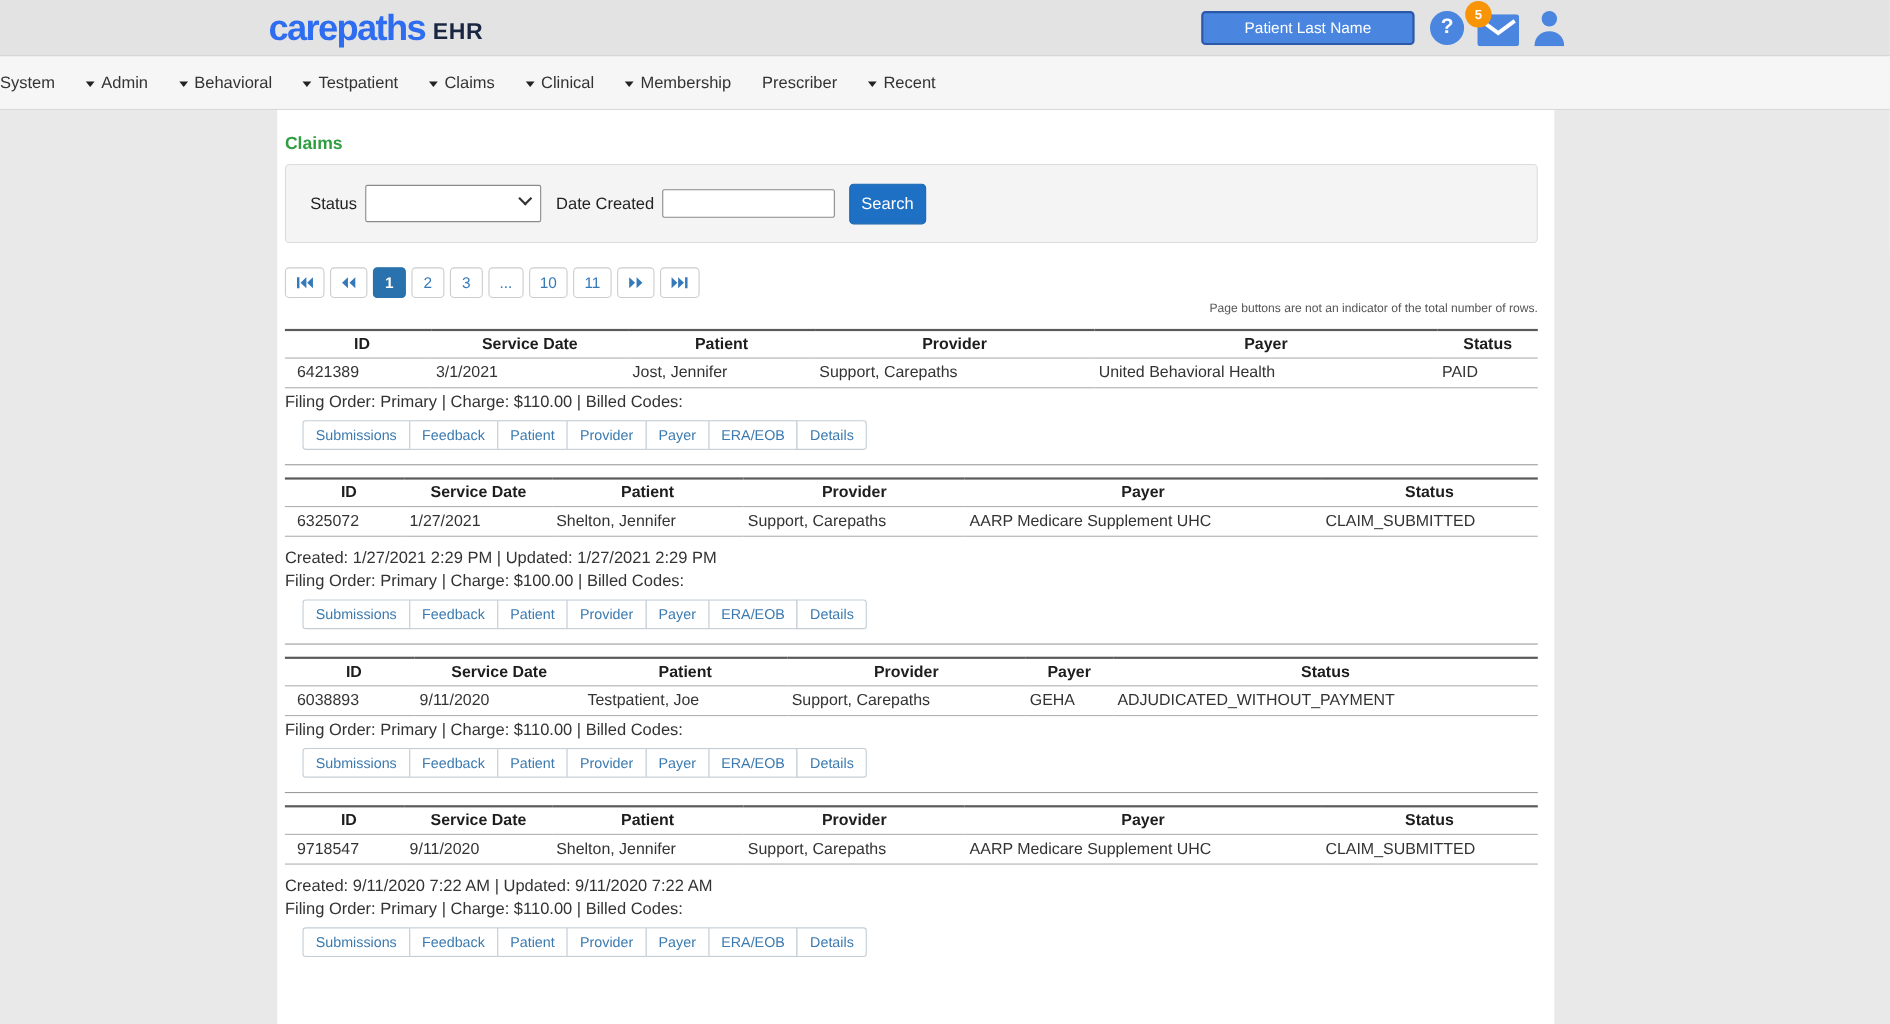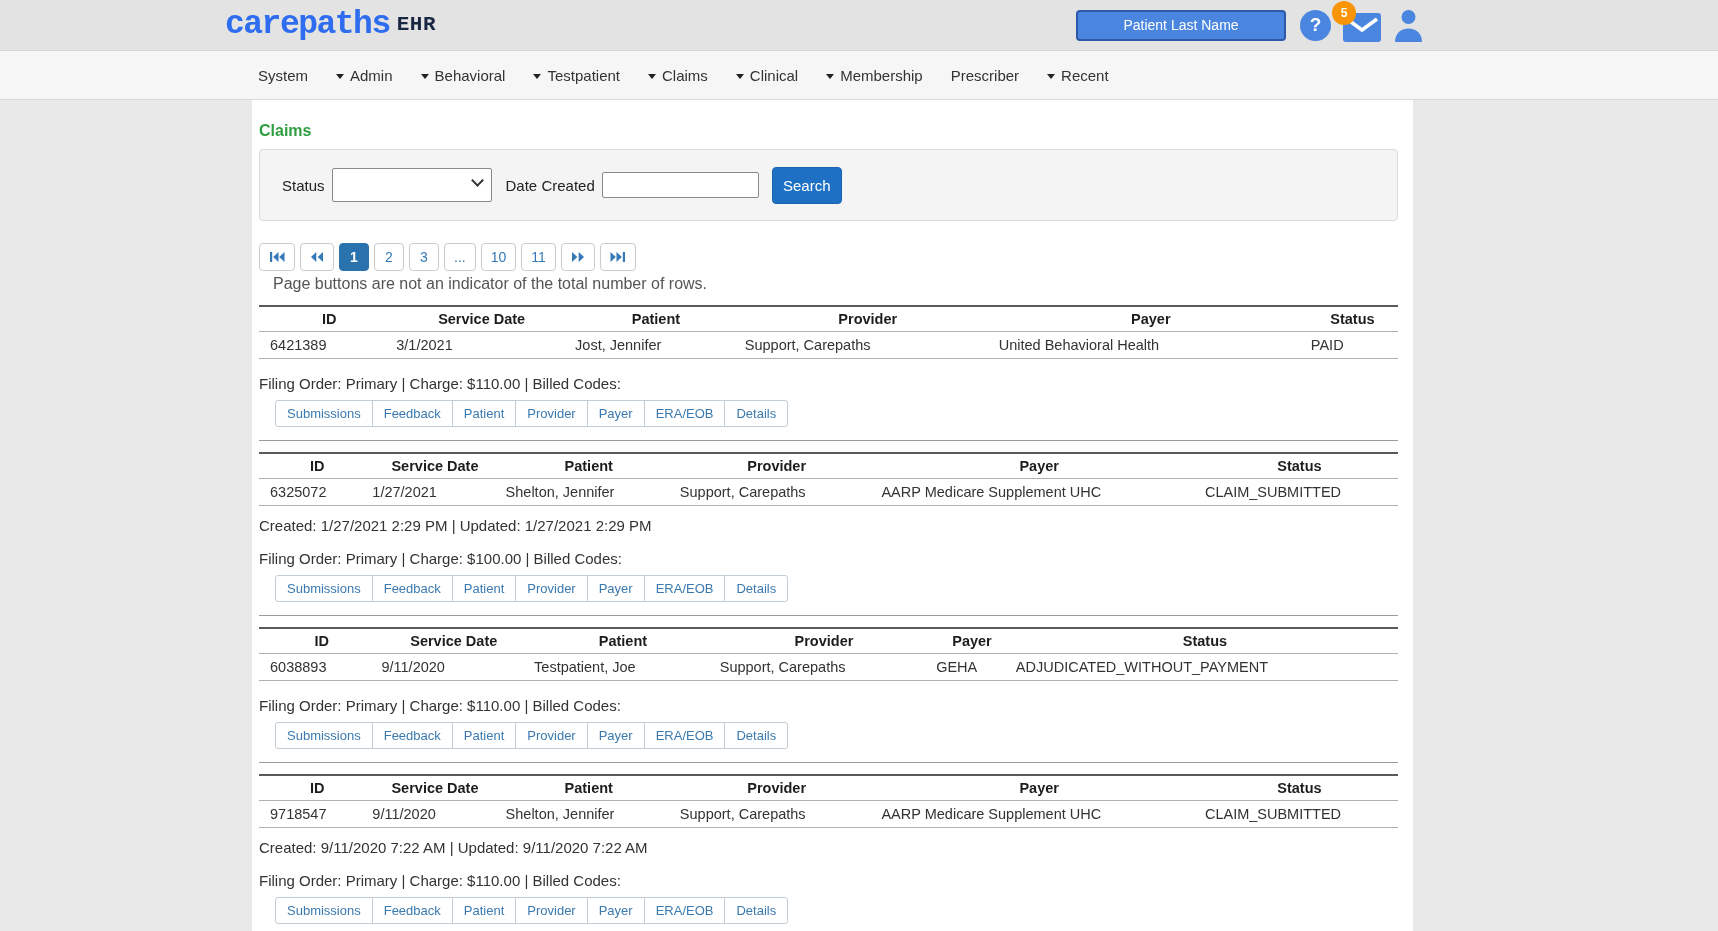--- a/index.html
+++ b/index.html
@@ -5,26 +5,26 @@
   * { box-sizing: border-box; }
   html,body { margin:0; padding:0; }
   body {
     width:1718px; height:931px; overflow:hidden;
     background:#e9e9e9; color:#333;
     font-family:"Liberation Sans", sans-serif; font-size:14px;
   }
 
   
   .top-band { height:51px; background:#e3e3e3; border-bottom:1px solid #d6d6d6; position:relative; }
-  .logo { position:absolute; left:225px; top:8px; display:flex; align-items:center;font-family:Liberation Mono, monospace; }
+  .logo { position:absolute; left:244px; top:8px; display:flex; align-items:flex-end; }
   .logo-primary { font-size:33px; font-weight:bold; color:#2e6cf0; letter-spacing:-1.5px; line-height:1; }
   .logo-secondary { font-size:21px; font-weight:bold; color:#1a2742; margin-left:7px; letter-spacing:.5px; }
   .header-right { position:absolute; right:294px; top:8px; height:34px; display:flex; align-items:center; }
   .patient-search {
-    width:210px; height:31px; background:#4a86e0; border:2px solid #2b59a8; border-radius:4px;
+    width:194px; height:31px; background:#4a86e0; border:2px solid #2b59a8; border-radius:4px;
     color:#fff; font-size:14px; padding:0 10px; text-align:center; outline:none;
     font-family:"Liberation Sans", sans-serif;
   }
   .patient-search::placeholder { color:#fff; opacity:1; }
   .help-icon {
     width:31px; height:31px; border-radius:50%; background:#4a86e0; color:#fff;
     font-size:19px; font-weight:bold; display:flex; align-items:center; justify-content:center;
     margin-left:14px; cursor:pointer;
   }
   .mail-wrap { position:relative; margin-left:10px; width:40px; height:34px; cursor:pointer; }
@@ -32,21 +32,21 @@
   .notif-badge {
     position:absolute; top:-7px; left:-9px; width:24px; height:24px; border-radius:50%;
     background:#f89406; color:#fff; font-size:12px; font-weight:bold;
     display:flex; align-items:center; justify-content:center; z-index:2;
   }
   .profile-wrap { margin-left:12px; cursor:pointer; display:flex; align-items:center; }
 
   
   .nav-band {
     height:49px; background:#f6f6f6; border-bottom:1px solid #d9d9d9;
-    display:flex; align-items:center; padding-left:258px; gap:28px;
+    display:flex; align-items:center; gap:28px;
   }
   .nav-item { display:inline-flex; align-items:center; gap:6px; font-size:15px; color:#333; cursor:pointer; white-space:nowrap; }
   .caret { width:0; height:0; border-left:4px solid transparent; border-right:4px solid transparent; border-top:5px solid #222; margin-top:2px; }
 
   
   .panel { margin-left:252px; width:1161px; min-height:831px; background:#fff; padding:12px 15px 0 7px; }
   .page-title { font-size:16px; font-weight:bold; color:#2f9e41; margin:10px 0 9px 0; }
 
   
   .filter-panel {
@@ -76,35 +76,35 @@
   
   .pagination { margin-top:22px; display:flex; gap:5px; align-items:center; }
   .page-btn {
     min-width:30px; height:28px; background:#fff; border:1px solid #ccc; border-radius:4px;
     color:#3579b8; font-size:14px; display:inline-flex; align-items:center; justify-content:center;
     padding:0 9px; cursor:pointer; font-family:"Liberation Sans", sans-serif;
   }
   .page-btn.active { background:#2a72ad; border-color:#2a72ad; color:#fff; font-weight:bold; }
   .page-btn svg { display:block; }
   .pages-slot { display:contents; }
-  .pager-note { font-size:16px; color:#555; margin:4px 0 12px 14px; }
+  .pager-note { font-size:11px; color:#555; margin:4px 0 12px 14px;text-align:right; }
 
   
   .claims-table { width:100%; border-collapse:collapse; table-layout:fixed; border-top:2px solid #5a5a5a; }
   .claims-table th {
     text-align:center; font-size:14.5px; font-weight:bold; color:#1d1d1d;
     padding:4px 4px; border-bottom:1px solid #b0b0b0; overflow:hidden; white-space:nowrap;
   }
   .claims-table td {
     font-size:14.5px; color:#333; padding:5px 4px; border-bottom:1px solid #b0b0b0;
     overflow:hidden; white-space:nowrap;
   }
   .claims-table th:first-child, .claims-table td:first-child { padding-left:11px; }
   .meta-created { font-size:15px; color:#333; margin-top:11px; }
-  .meta-filing  { font-size:15px; color:#333; margin-top:16px; }
+  .meta-filing  { font-size:15px; color:#333; margin-top:4px; }
   .btn-group { display:inline-flex; margin-top:8px; }
   .action-btn {
     background:#fff; border:1px solid #c3cdd5; color:#3b7ab0; font-size:13px;
     padding:5px 11px; margin-left:-1px; cursor:pointer; font-family:"Liberation Sans", sans-serif;
   }
   .action-btn:first-child { margin-left:16px; border-radius:3px 0 0 3px; }
   .action-btn:last-child { border-radius:0 3px 3px 0; }
   .section-divider { border:none; border-top:1px solid #9c9c9c; margin:13px 0 11px 0; }
 
   

